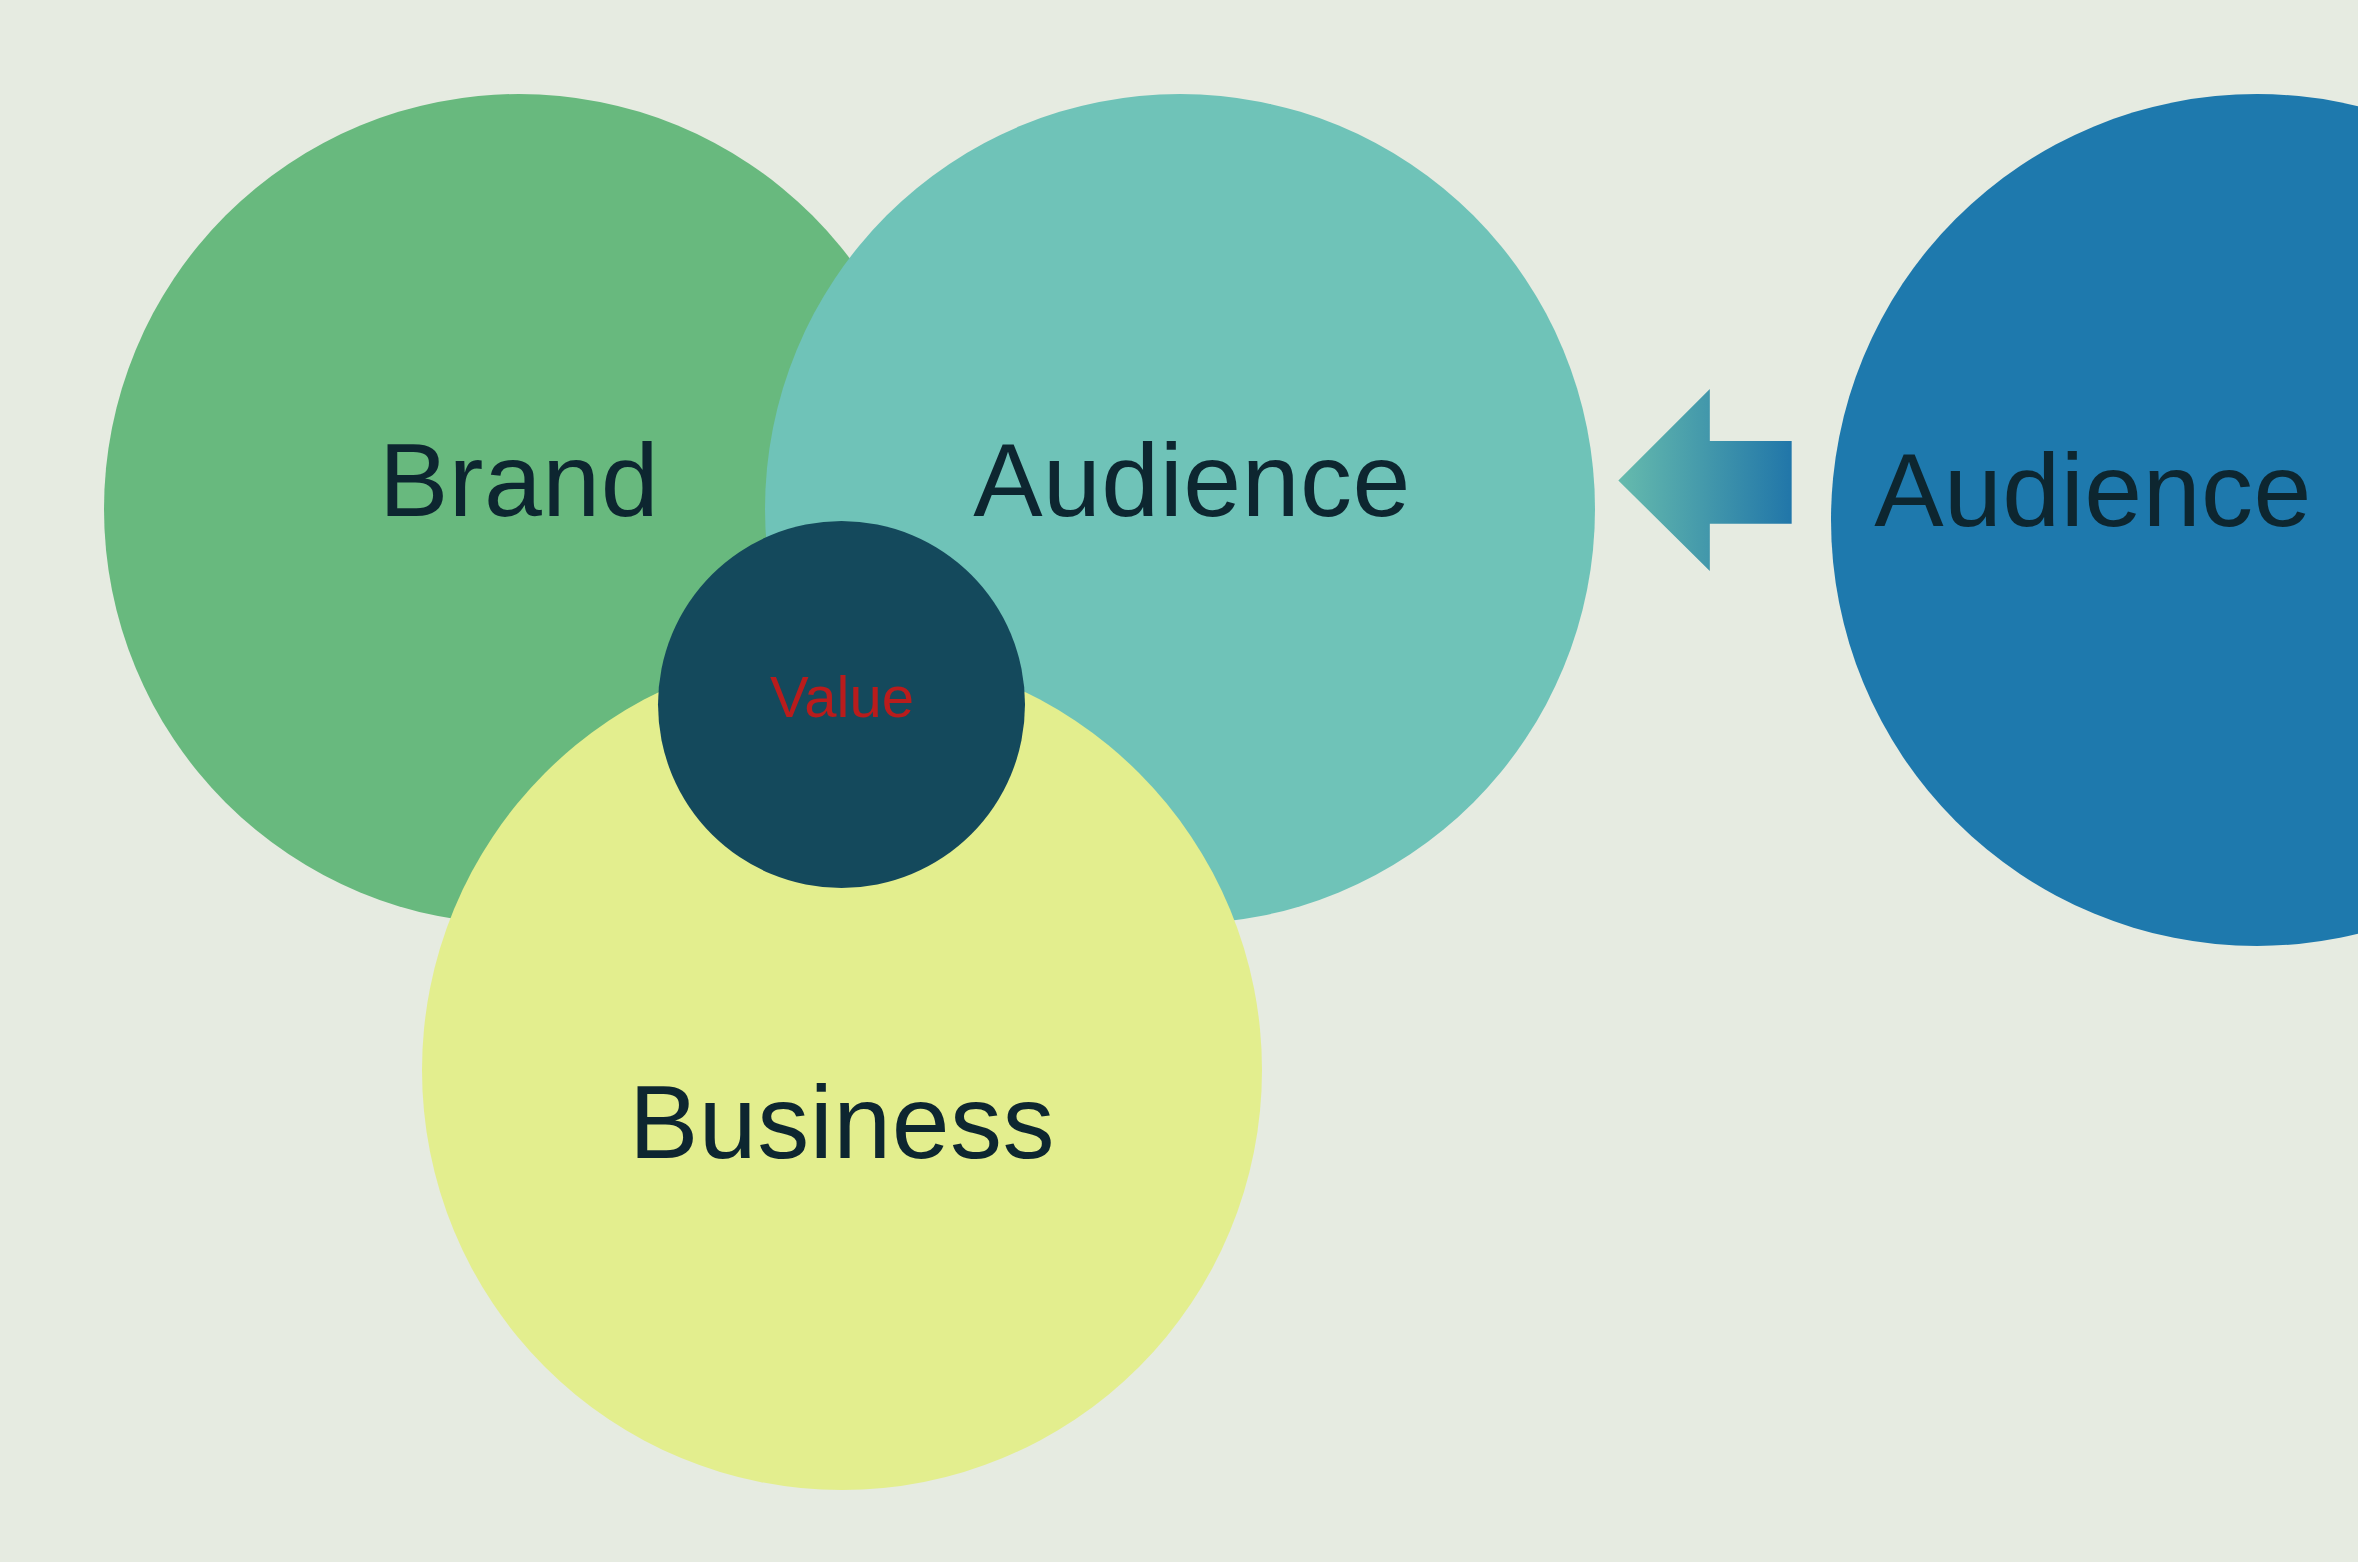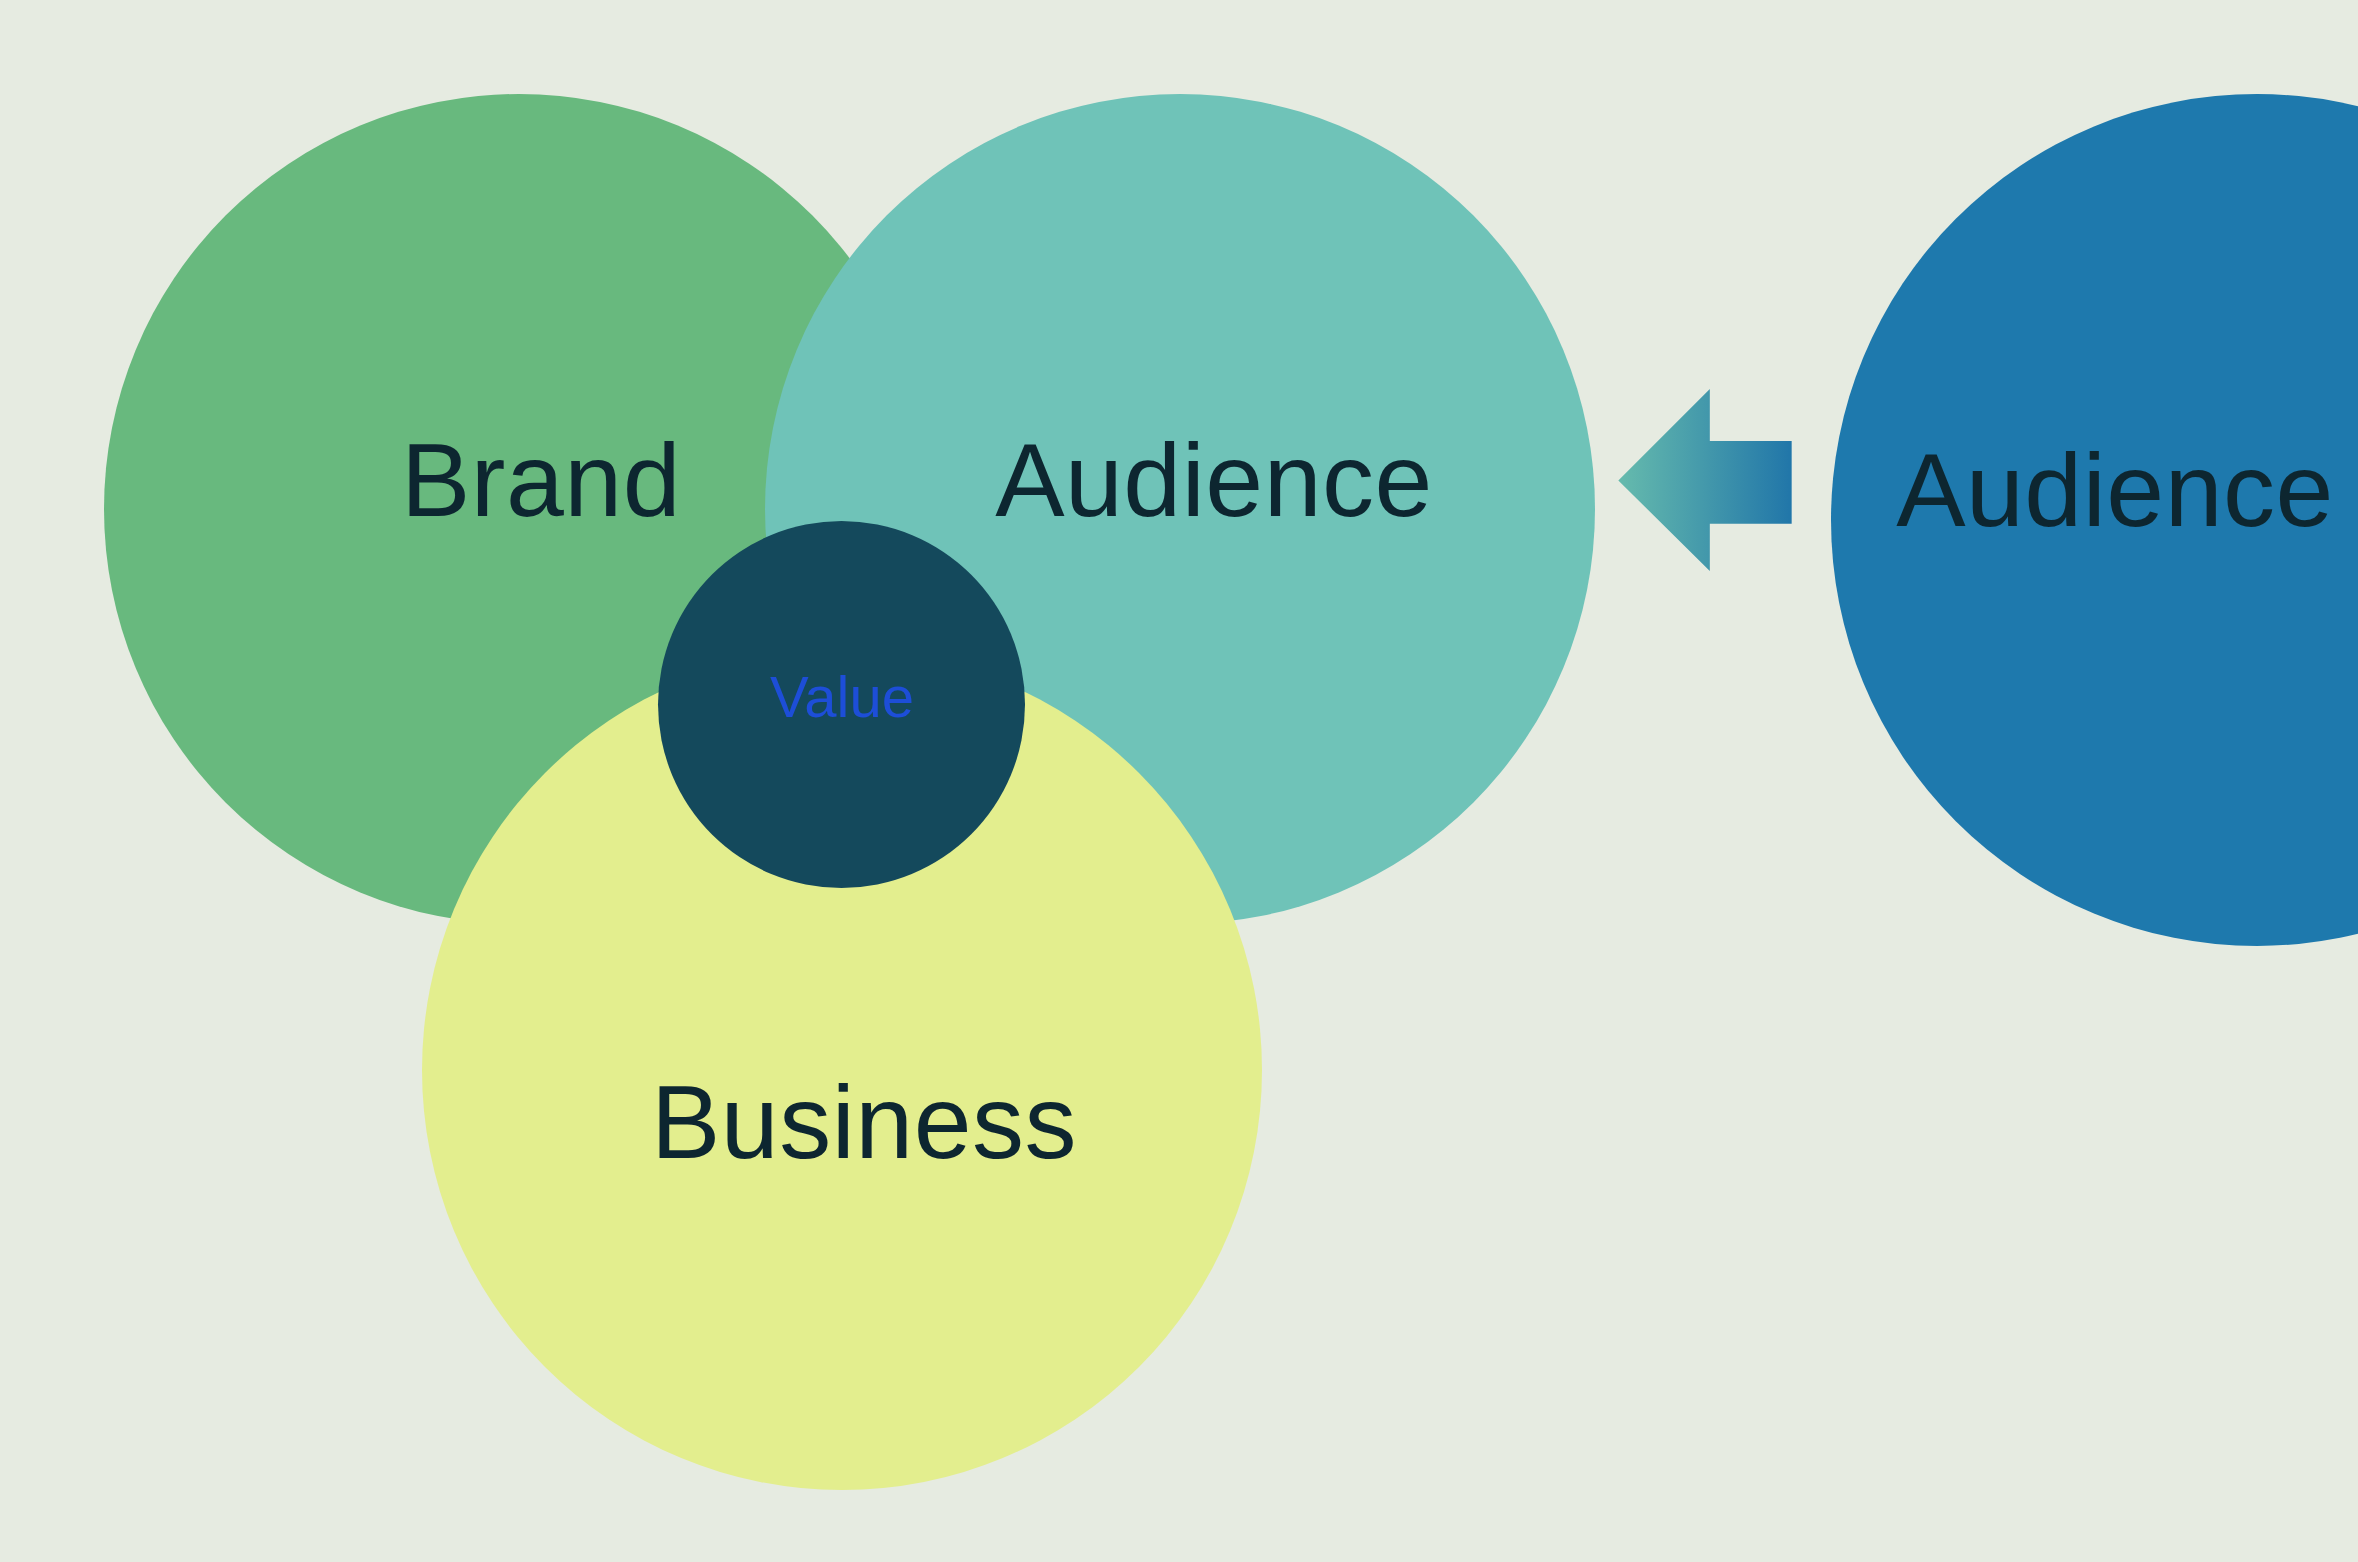--- a/index.html
+++ b/index.html
@@ -26,34 +26,33 @@
 
   .label {
     position: absolute;
     transform: translate(-50%, -50%);
     color: #0D2630;
     font-size: 104px;
     line-height: 1;
     white-space: nowrap;
     z-index: 5;
     letter-spacing: 0.5px;
-    margin-left: 22px;
   }
 
   .label-brand    { left: 519px;  top: 480px; }
   .label-audience { left: 1192px; top: 480px; text-align: right; }
   .label-business { left: 842px;  top: 1122px; }
   .label-culture  { left: 2093px; top: 490px; }
 
   .label-vp {
     position: absolute;
     left: 842px;
     top: 697px;
     transform: translate(-50%, -50%);
-    color: #1d4ed8;
+    color: #b91c1c;
     font-size: 58px;
     line-height: 1.23;
     text-align: center;
     white-space: nowrap;
     z-index: 6;
   }
 
   .arrow {
     position: absolute;
     left: 1618px;

